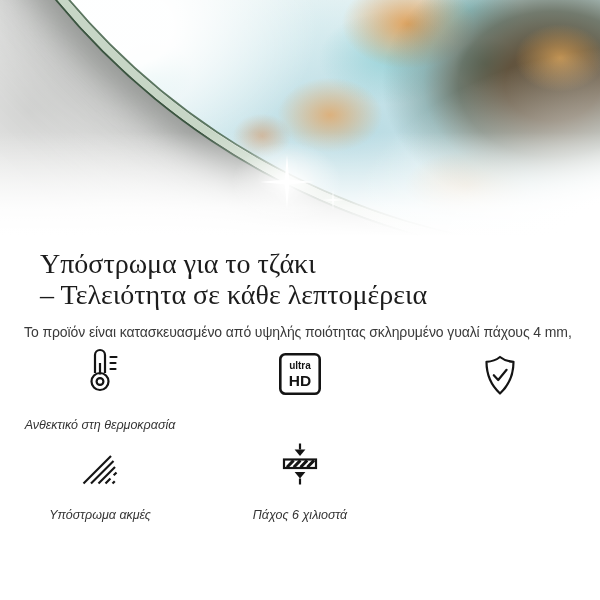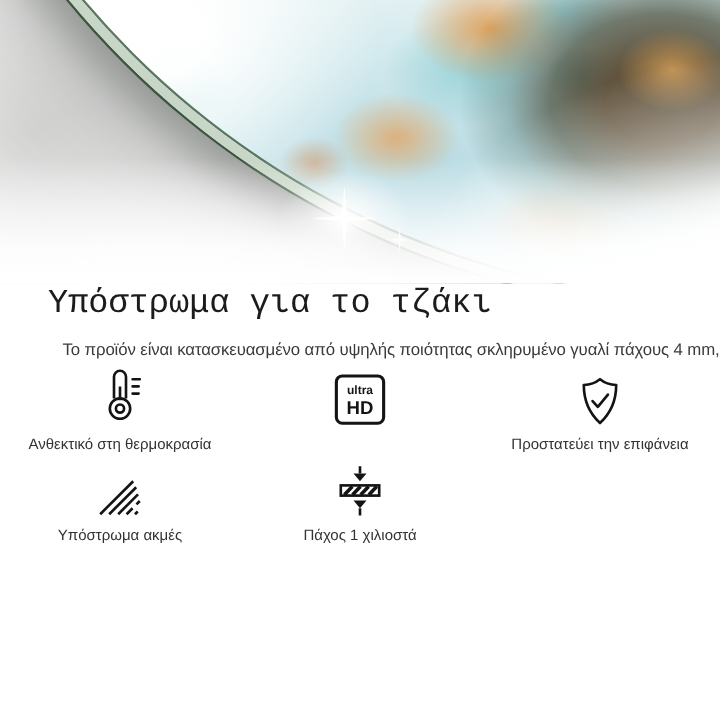--- a/index.html
+++ b/index.html
@@ -55,31 +55,31 @@
   .glow { position:absolute; pointer-events:none; border-radius:50%;
     background:radial-gradient(closest-side, rgba(255,255,255,.95), rgba(255,255,255,0)); }
   .glow.big { left:232px; top:142px; width:110px; height:82px; }
   .sparkle { position:absolute; pointer-events:none;
     filter:drop-shadow(0 0 5px rgba(255,255,255,.95)) drop-shadow(0 0 14px rgba(255,255,255,.7)); }
   .sparkle.big { left:257px; top:152px; }
   .sparkle.small { left:321px; top:188px; }
 
   
   h1 {
-    margin:2px 40px 0; font-family:Liberation Mono, monospace;
+    margin:12px 40px 0; font-family:Liberation Serif, serif;
     font-weight:400; font-size:28px; line-height:31px; color:#1c1c1c;
   }
-  .body-text { margin:10px 52px 0; font-size:14px; line-height:24px; color:#3a3a3a; letter-spacing:-0.1px; }
+  .body-text { margin:10px 24px 0; font-size:14px; line-height:24px; color:#3a3a3a; letter-spacing:-0.1px; }
   .body-text .line { white-space:nowrap; }
 
   
   .features { margin:2px 0 0 0; display:grid; grid-template-columns:200px 200px 200px; row-gap:4px; }
   .feature { display:flex; flex-direction:column; align-items:center; }
   .icon-box { height:50px; display:flex; align-items:flex-end; justify-content:center; }
-  .feature-label { margin-top:8px; font-size:12.5px; line-height:14px; color:#333; }
+  .feature-label { margin-top:22px; font-size:12.5px; line-height:14px; color:#333;font-style:italic; }
   .icn { stroke:#141414; fill:none; stroke-width:2.2; }
   .icn text { stroke:none; fill:#141414; font-family:"Liberation Sans","DejaVu Sans",sans-serif; font-weight:bold; }
 </style>
 </head>
 <body>
 
 <div class="page">
 
   <div class="hero">
     <div class="shadow-circle"></div>
@@ -88,21 +88,21 @@
     <div class="fade"></div>
     <div class="glow big"></div>
     <svg class="sparkle big" width="60" height="60" viewBox="0 0 60 60">
       <path d="M30 3 L32.2 27.8 L57 30 L32.2 32.2 L30 57 L27.8 32.2 L3 30 L27.8 27.8 Z" fill="#ffffff"></path>
     </svg>
     <svg class="sparkle small" width="24" height="24" viewBox="0 0 60 60">
       <path d="M30 3 L32.2 27.8 L57 30 L32.2 32.2 L30 57 L27.8 32.2 L3 30 L27.8 27.8 Z" fill="#ffffff" opacity="0.85"></path>
     </svg>
   </div>
 
-  <h1><span>Υπόστρωμα για το τζάκι</span><br></h1>
+  <h1><span>Υπόστρωμα για το τζάκι</span><br><span>– Τελειότητα σε κάθε λεπτομέρεια</span></h1>
 
   <div class="body-text">
     <div class="line">Το προϊόν είναι κατασκευασμένο από υψηλής ποιότητας σκληρυμένο γυαλί πάχους 4 mm,</div>
   </div>
 
   <div class="features">
 
     <div class="feature">
       <div class="icon-box">
         <svg class="icn" width="36" height="48" viewBox="0 0 36 48">
@@ -126,21 +126,20 @@
       </div>
     </div>
 
     <div class="feature">
       <div class="icon-box">
         <svg class="icn" width="40" height="42" viewBox="0 0 40 42">
           <path d="M20 3 C24 6.2 28.6 7.6 33.5 7.8 C33.5 18.5 30.8 29.5 20 39.5 C9.2 29.5 6.5 18.5 6.5 7.8 C11.4 7.6 16 6.2 20 3 Z" stroke-linejoin="round"></path>
           <path d="M13.8 21.2 L18.2 26 L26.6 15.8" stroke-linecap="round" stroke-linejoin="round"></path>
         </svg>
       </div>
-      <div class="feature-label">Προστατεύει την επιφάνεια</div>
     </div>
 
 
     <div class="feature">
       <div class="icon-box">
         <svg class="icn" width="38" height="35" viewBox="0 0 38 35" stroke-width="3.4">
           <path d="M2.5 32.5 L30 5"></path>
           <path d="M10 32.5 L32.5 10"></path>
           <path d="M17.5 32.5 L34 16"></path>
           <path d="M24.5 32.5 L35.5 21.5" stroke-dasharray="7 4.6"></path>
@@ -154,17 +153,17 @@
       <div class="icon-box">
         <svg class="icn" width="40" height="44" viewBox="0 0 40 44">
           <path d="M20 1.5 V7.5"></path>
           <path d="M14.6 7.5 H25.4 L20 14 Z" fill="#141414" stroke="none"></path>
           <rect x="4" y="17.5" width="32" height="8.5"></rect>
           <path d="M7 25.3 L13.6 18.4 M13.8 25.3 L20.4 18.4 M20.6 25.3 L27.2 18.4 M27.4 25.3 L34 18.4" stroke-width="3"></path>
           <path d="M20 42.5 V36.5"></path>
           <path d="M14.6 36.5 H25.4 L20 30 Z" fill="#141414" stroke="none" transform="rotate(180 20 33.25)"></path>
         </svg>
       </div>
-      <div class="feature-label">Πάχος 1 χιλιοστά</div>
+      <div class="feature-label">Πάχος 6 χιλιοστά</div>
     </div>
 
   </div>
 </div>
 
 </body></html>

